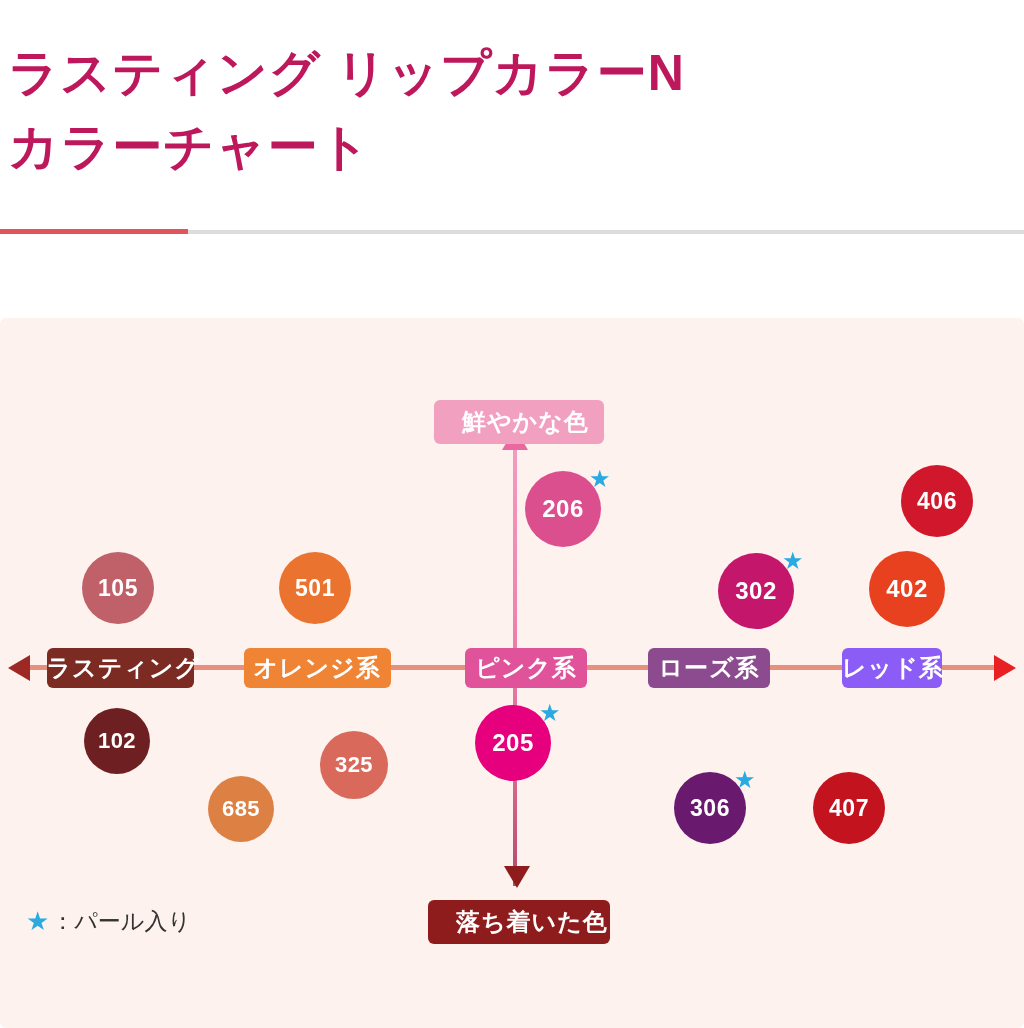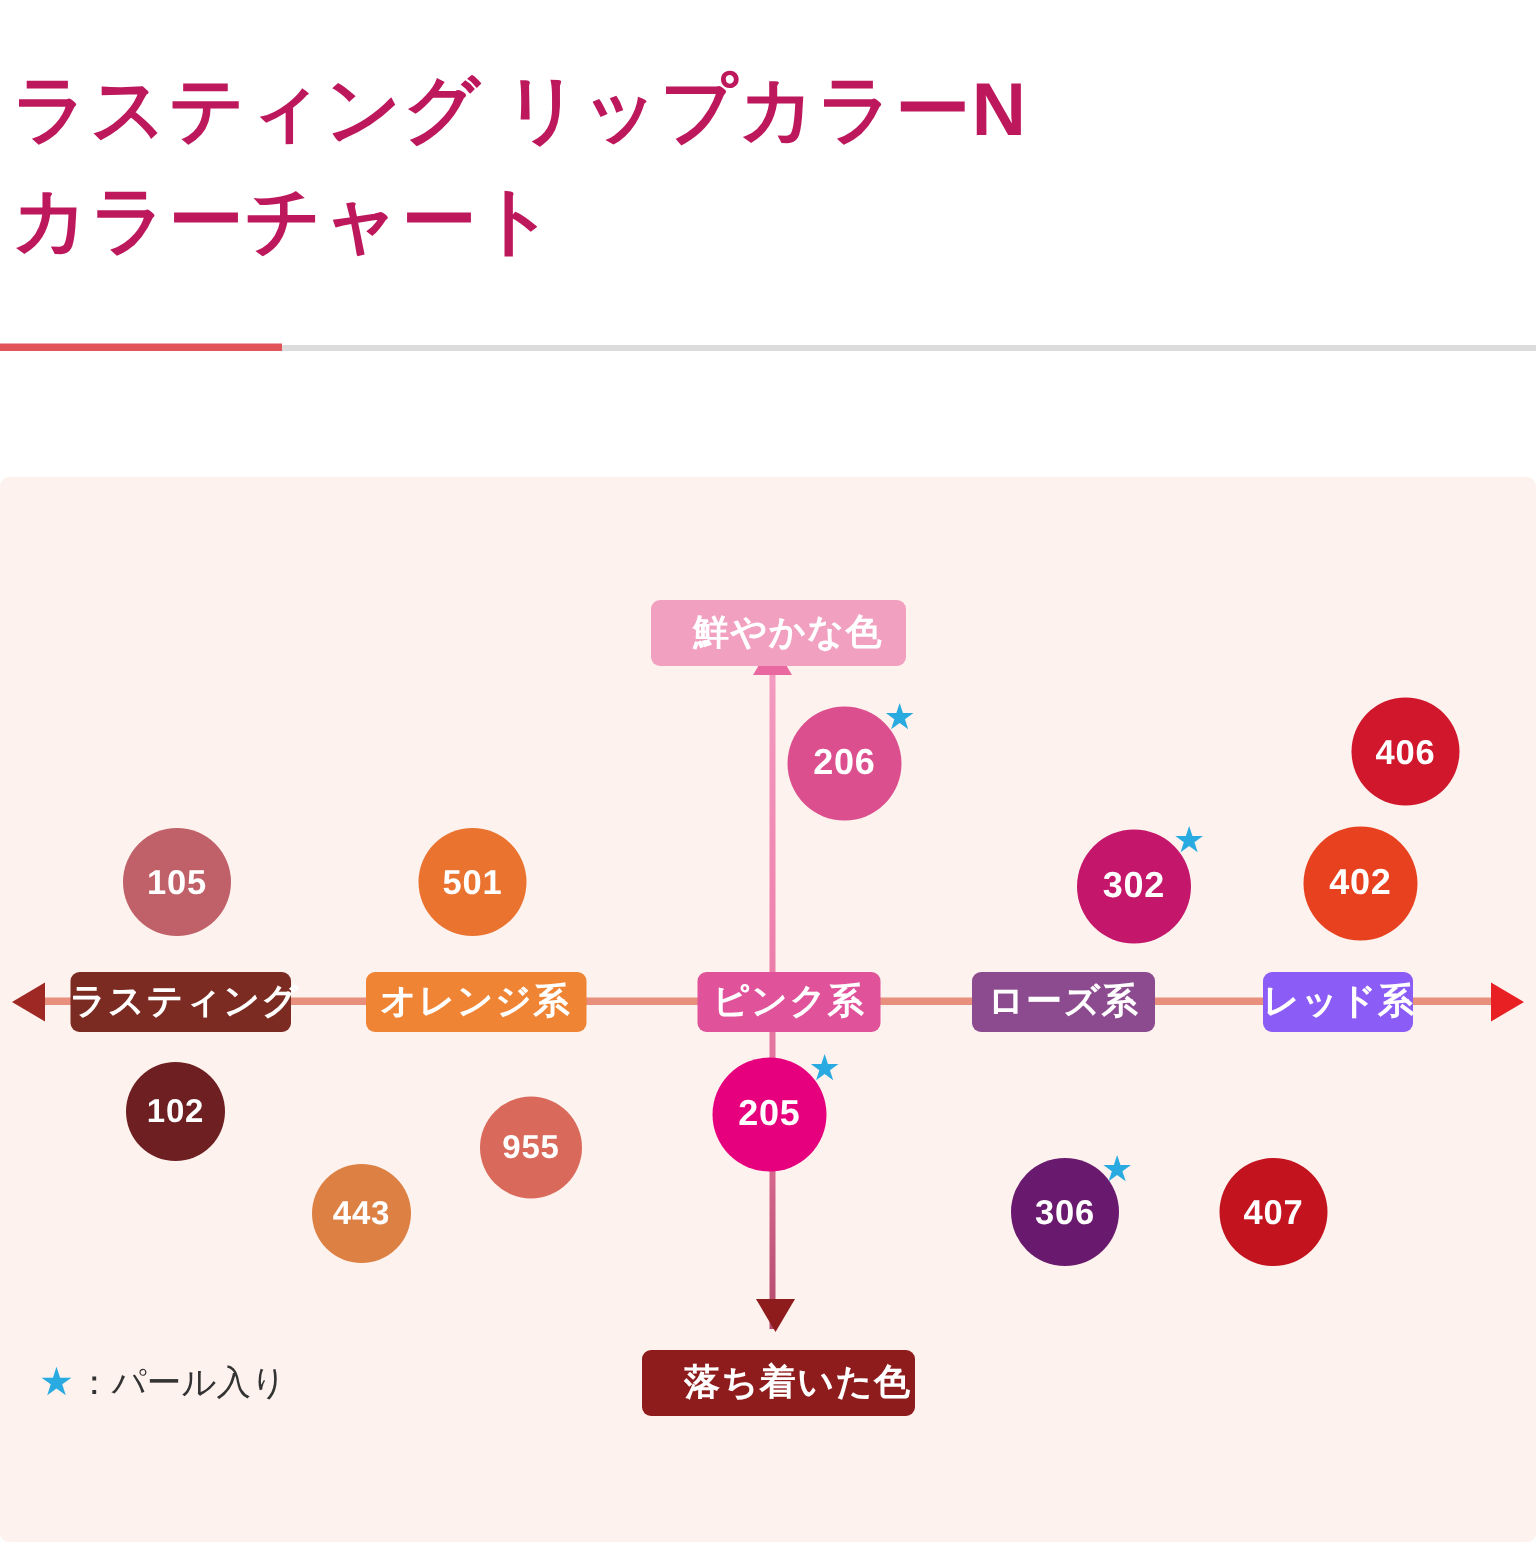--- a/index.html
+++ b/index.html
@@ -218,24 +218,24 @@
       <div class="dot" style="width: 72px; height: 72px; left: 82px; top: 234px; background: rgb(192, 96, 104); font-size: 23px;">
         <span class="dot-label">105</span>
       </div>
       <div class="dot" style="width: 66px; height: 66px; left: 84px; top: 390px; background: rgb(110, 31, 33); font-size: 22px; align-items: center;">
         <span class="dot-label">102</span>
       </div>
       <div class="dot" style="width: 72px; height: 72px; left: 279px; top: 234px; background: rgb(234, 115, 48); font-size: 23px;">
         <span class="dot-label">501</span>
       </div>
       <div class="dot" style="width: 66px; height: 66px; left: 208px; top: 458px; background: rgb(221, 128, 68); font-size: 22px;">
-        <span class="dot-label">443</span>
+        <span class="dot-label">685</span>
       </div>
       <div class="dot" style="width: 68px; height: 68px; left: 320px; top: 413px; background: rgb(217, 106, 91); font-size: 22px;">
-        <span class="dot-label">955</span>
+        <span class="dot-label">325</span>
       </div>
       <div class="dot" style="width: 76px; height: 76px; left: 525px; top: 153px; background: rgb(220, 79, 142); font-size: 24px;">
         <span class="dot-label">206</span>
       </div>
       <span class="pearl-star" style="color: rgb(41, 171, 226); left: 589px; top: 149px;">★</span>
       <div class="dot" style="width: 76px; height: 76px; left: 475px; top: 387px; background: rgb(230, 0, 126); font-size: 24px;">
         <span class="dot-label">205</span>
       </div>
       <span class="pearl-star" style="color: rgb(41, 171, 226); left: 539px; top: 383px;">★</span>
       <div class="dot" style="width: 76px; height: 76px; left: 718px; top: 235px; background: rgb(196, 23, 107); font-size: 24px;">

